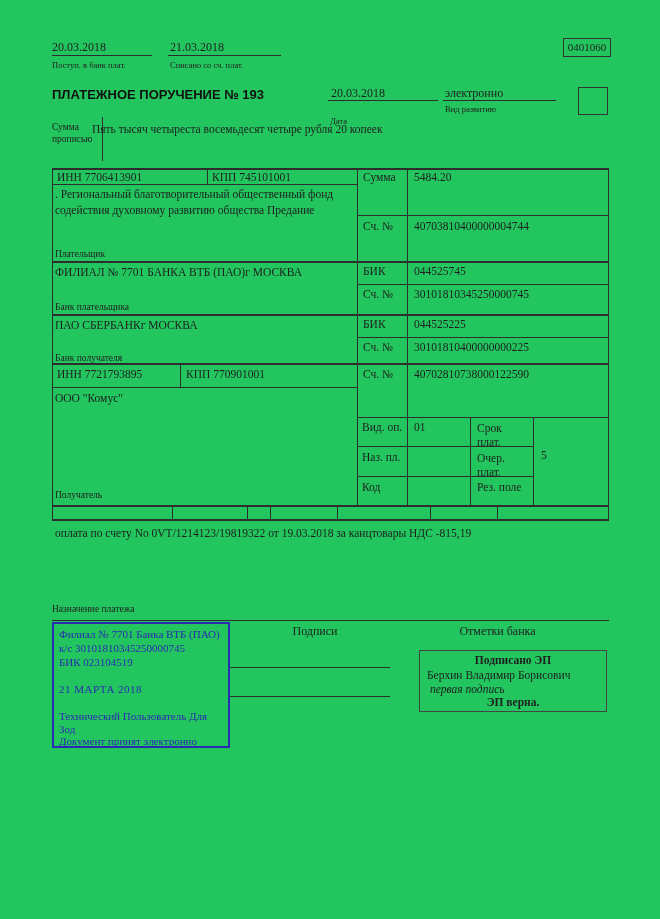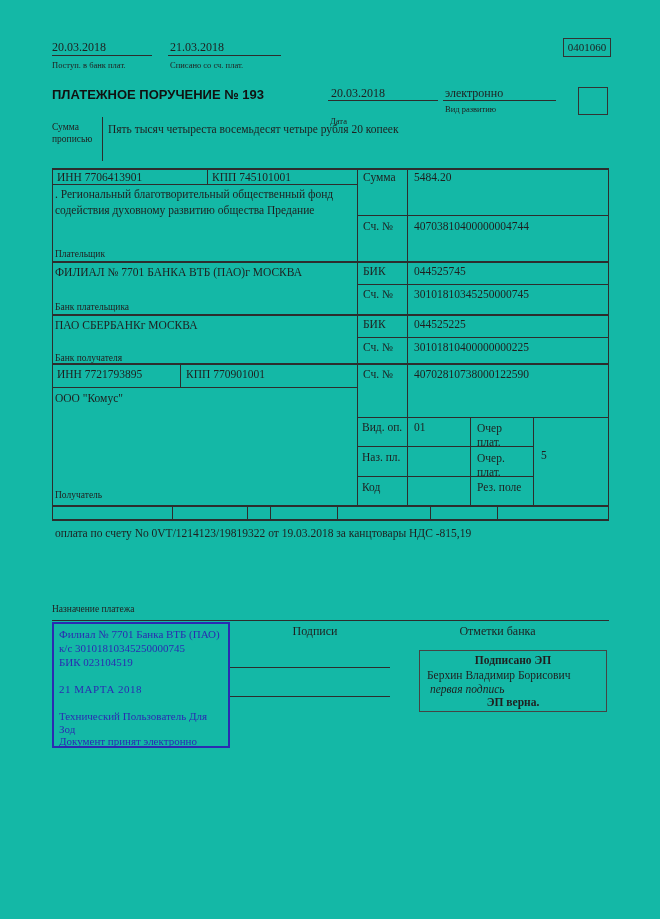--- a/index.html
+++ b/index.html
@@ -1,16 +1,16 @@
 <!DOCTYPE html>
 <html><head>
 <meta charset="utf-8">
 <style>
   html,body{margin:0;padding:0;background:#e8e8e8;}
-  #page{position:relative;width:660px;height:919px;background:#14b8a6;overflow:hidden;
+  #page{position:relative;width:660px;height:919px;background:#22c55e;overflow:hidden;
         font-family:"Liberation Serif", serif;color:#1f1f1f;}
   .t{position:absolute;font-size:11.5px;line-height:13px;white-space:nowrap;}
   .sm{position:absolute;font-size:8.5px;line-height:10px;white-space:nowrap;color:#222;}
   .date{position:absolute;font-size:12px;white-space:nowrap;}
   .wrap{white-space:normal;}
   .ln{position:absolute;background:#2d2d2d;}
   .b{font-weight:bold;}
   .title{position:absolute;font-family:"Liberation Sans", sans-serif;font-weight:bold;
          font-size:13px;white-space:nowrap;color:#111;}
   .bluetxt{color:#2b2bb2;}
@@ -38,21 +38,21 @@
   <div class="sm" style="left:330px;top:116px;">Дата</div>
 
   <div class="date" style="left:445px;top:86px;">электронно</div>
   <div class="ln" style="left:443px;top:100px;width:113px;height:1px;"></div>
   <div class="sm" style="left:445px;top:104px;">Вид развитию</div>
 
   <div style="position:absolute;left:578px;top:87px;width:28px;height:26px;border:1px solid #333;"></div>
 
   <div class="sm wrap" style="left:52px;top:122px;width:46px;font-size:9.5px;line-height:11.5px;">Сумма прописью</div>
   <div class="ln" style="left:102px;top:117px;width:1px;height:44px;"></div>
-  <div class="t" style="left:108px;top:123px;">Пять тысяч четыреста восемьдесят четыре рубля 20 копеек</div>
+  <div class="t" style="left:92px;top:123px;">Пять тысяч четыреста восемьдесят четыре рубля 20 копеек</div>
 
   <div class="ln" style="left:52px;top:168px;width:557px;height:2px;"></div>
   <div class="ln" style="left:52px;top:184px;width:306px;height:1px;"></div>
   <div class="ln" style="left:357px;top:215px;width:252px;height:1px;"></div>
   <div class="ln" style="left:52px;top:261px;width:557px;height:2px;"></div>
   <div class="ln" style="left:357px;top:284px;width:252px;height:1px;"></div>
   <div class="ln" style="left:52px;top:314px;width:557px;height:2px;"></div>
   <div class="ln" style="left:357px;top:337px;width:252px;height:1px;"></div>
   <div class="ln" style="left:52px;top:363px;width:557px;height:2px;"></div>
   <div class="ln" style="left:52px;top:387px;width:306px;height:1px;"></div>
@@ -105,21 +105,21 @@
 
   <div class="t" style="left:57px;top:368px;">ИНН 7721793895</div>
   <div class="t" style="left:186px;top:368px;">КПП 770901001</div>
   <div class="t" style="left:363px;top:368px;">Сч. №</div>
   <div class="t" style="left:414px;top:368px;">40702810738000122590</div>
   <div class="t" style="left:55px;top:392px;">ООО "Комус"</div>
   <div class="sm" style="left:55px;top:490px;font-size:9.5px;">Получатель</div>
 
   <div class="t" style="left:362px;top:421px;">Вид. оп.</div>
   <div class="t" style="left:414px;top:421px;">01</div>
-  <div class="t wrap" style="left:477px;top:421px;width:50px;line-height:14px;">Очер плат.</div>
+  <div class="t wrap" style="left:477px;top:421px;width:50px;line-height:14px;">Срок плат.</div>
   <div class="t" style="left:362px;top:451px;">Наз. пл.</div>
   <div class="t wrap" style="left:477px;top:451px;width:50px;line-height:14px;">Очер. плат.</div>
   <div class="t" style="left:541px;top:449px;">5</div>
   <div class="t" style="left:362px;top:481px;">Код</div>
   <div class="t" style="left:477px;top:481px;">Рез. поле</div>
 
   <div class="t" style="left:55px;top:527px;text-align:right;">оплата по счету No 0VT/1214123/19819322 от 19.03.2018 за канцтовары НДС -815,19</div>
   <div class="sm" style="left:52px;top:604px;font-size:9.5px;">Назначение платежа</div>
   <div class="ln" style="left:52px;top:620px;width:557px;height:1px;"></div>
 

